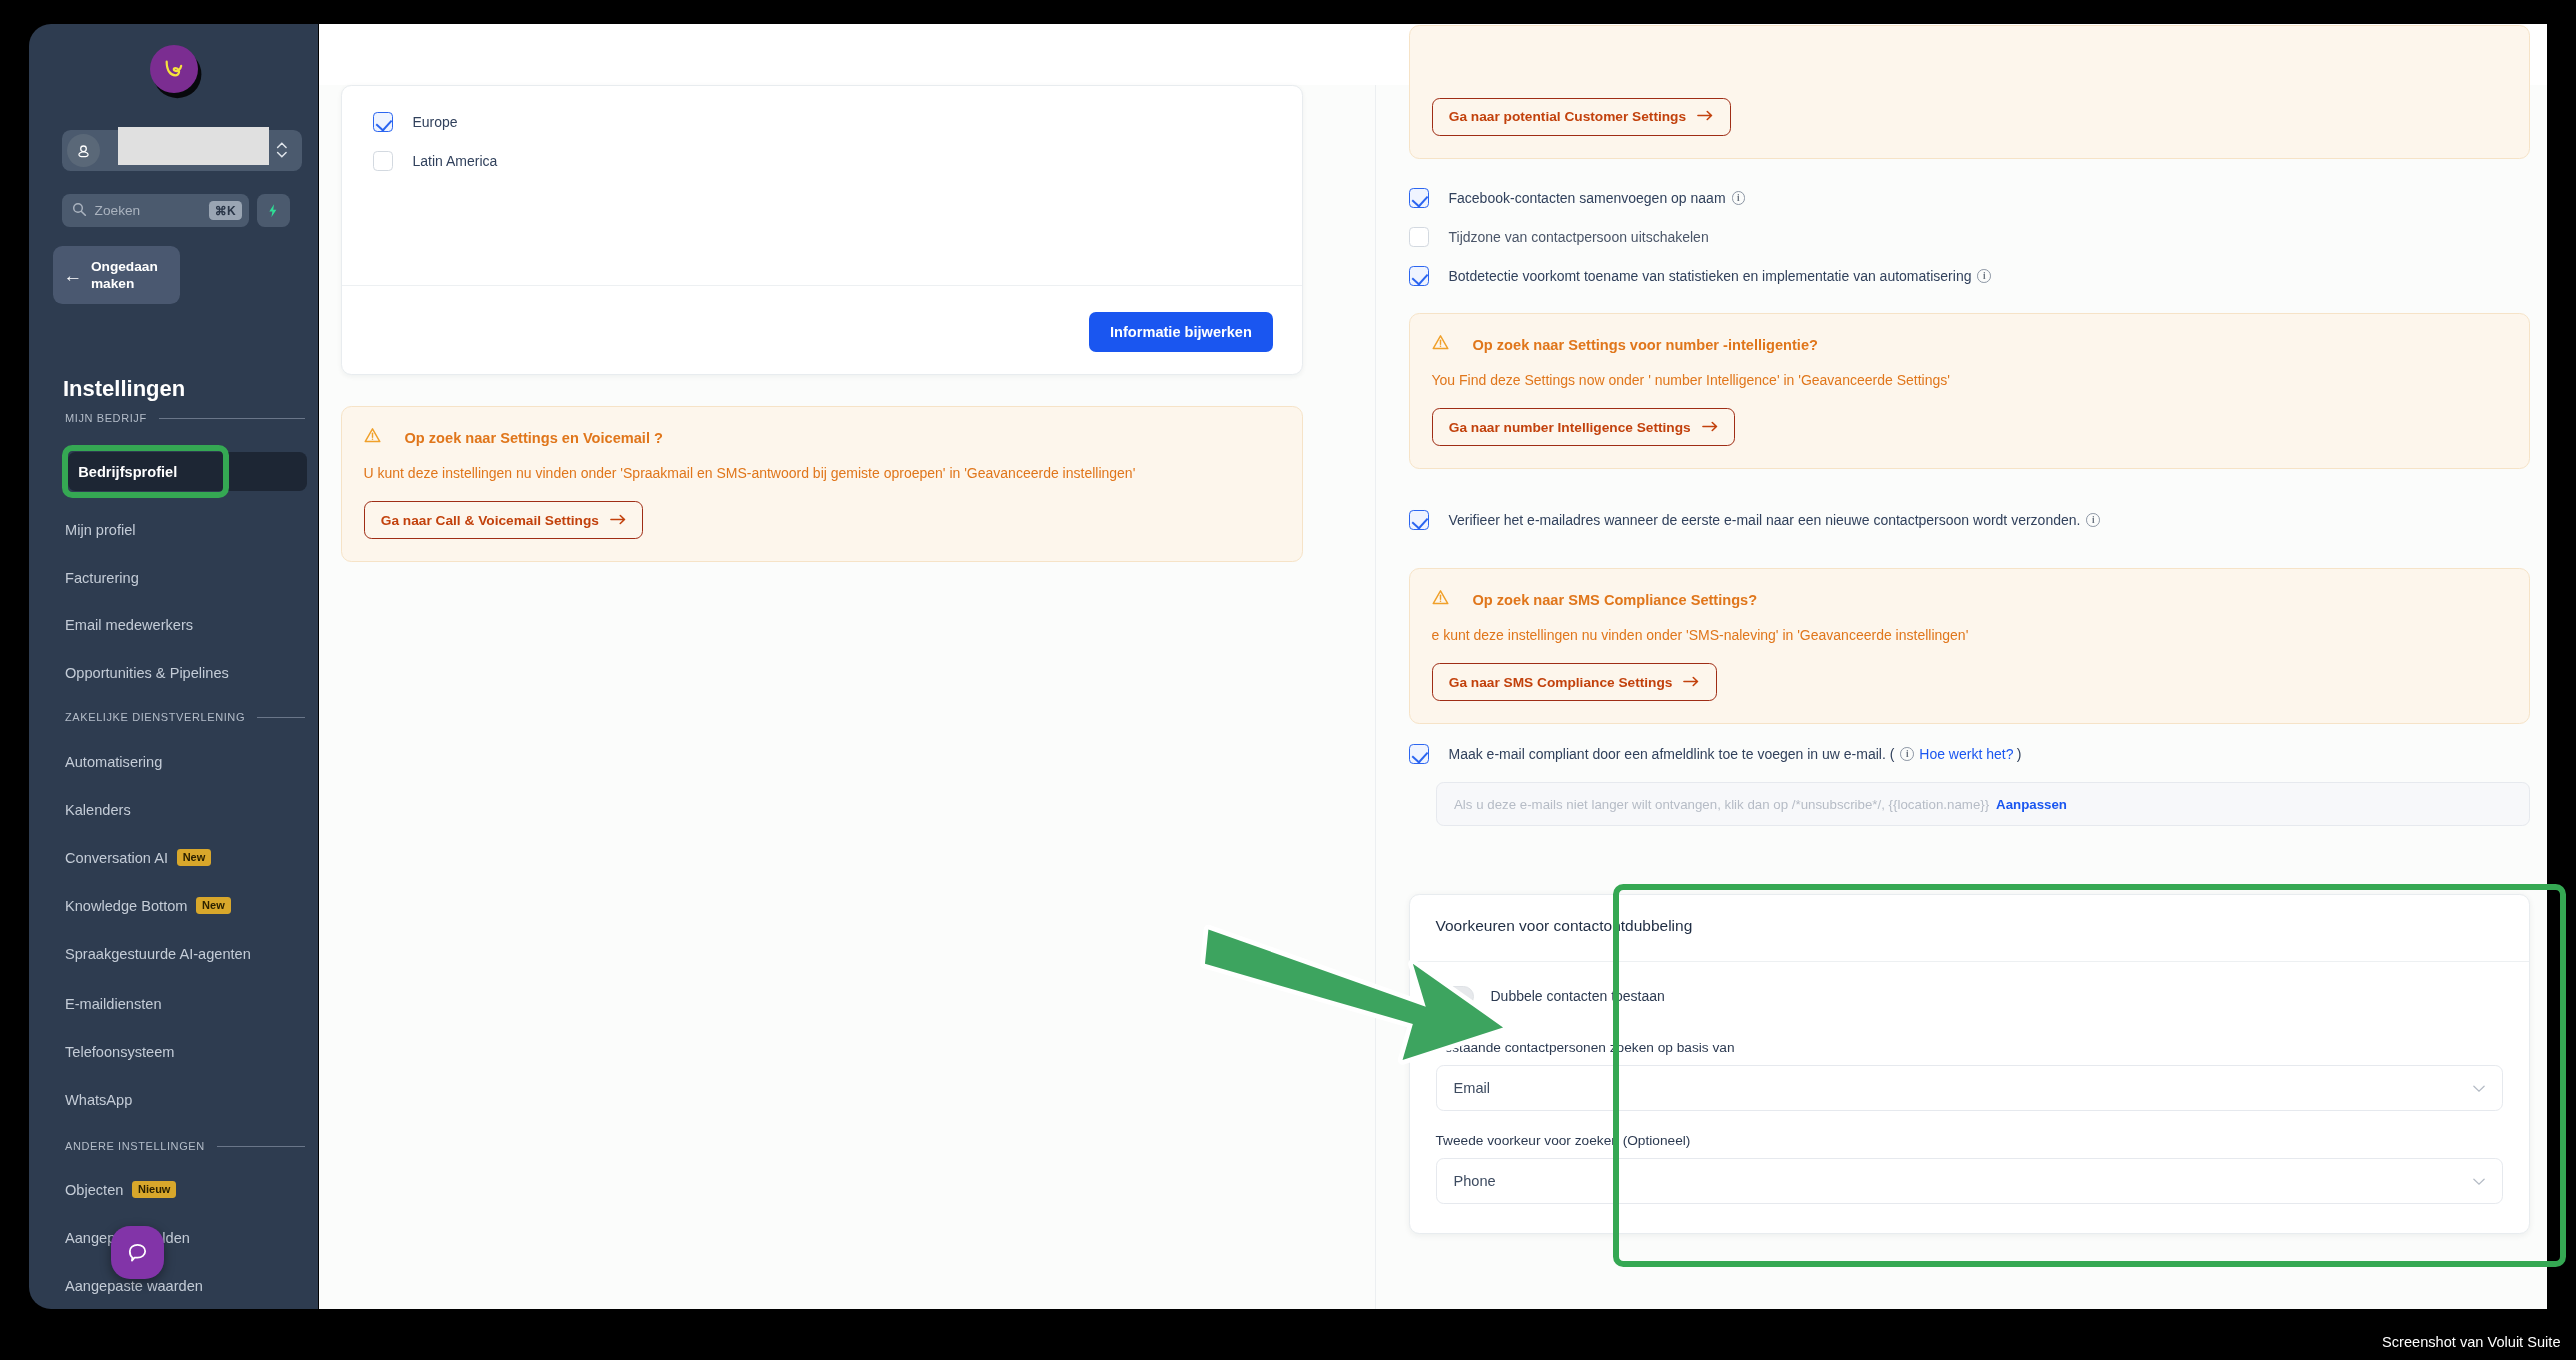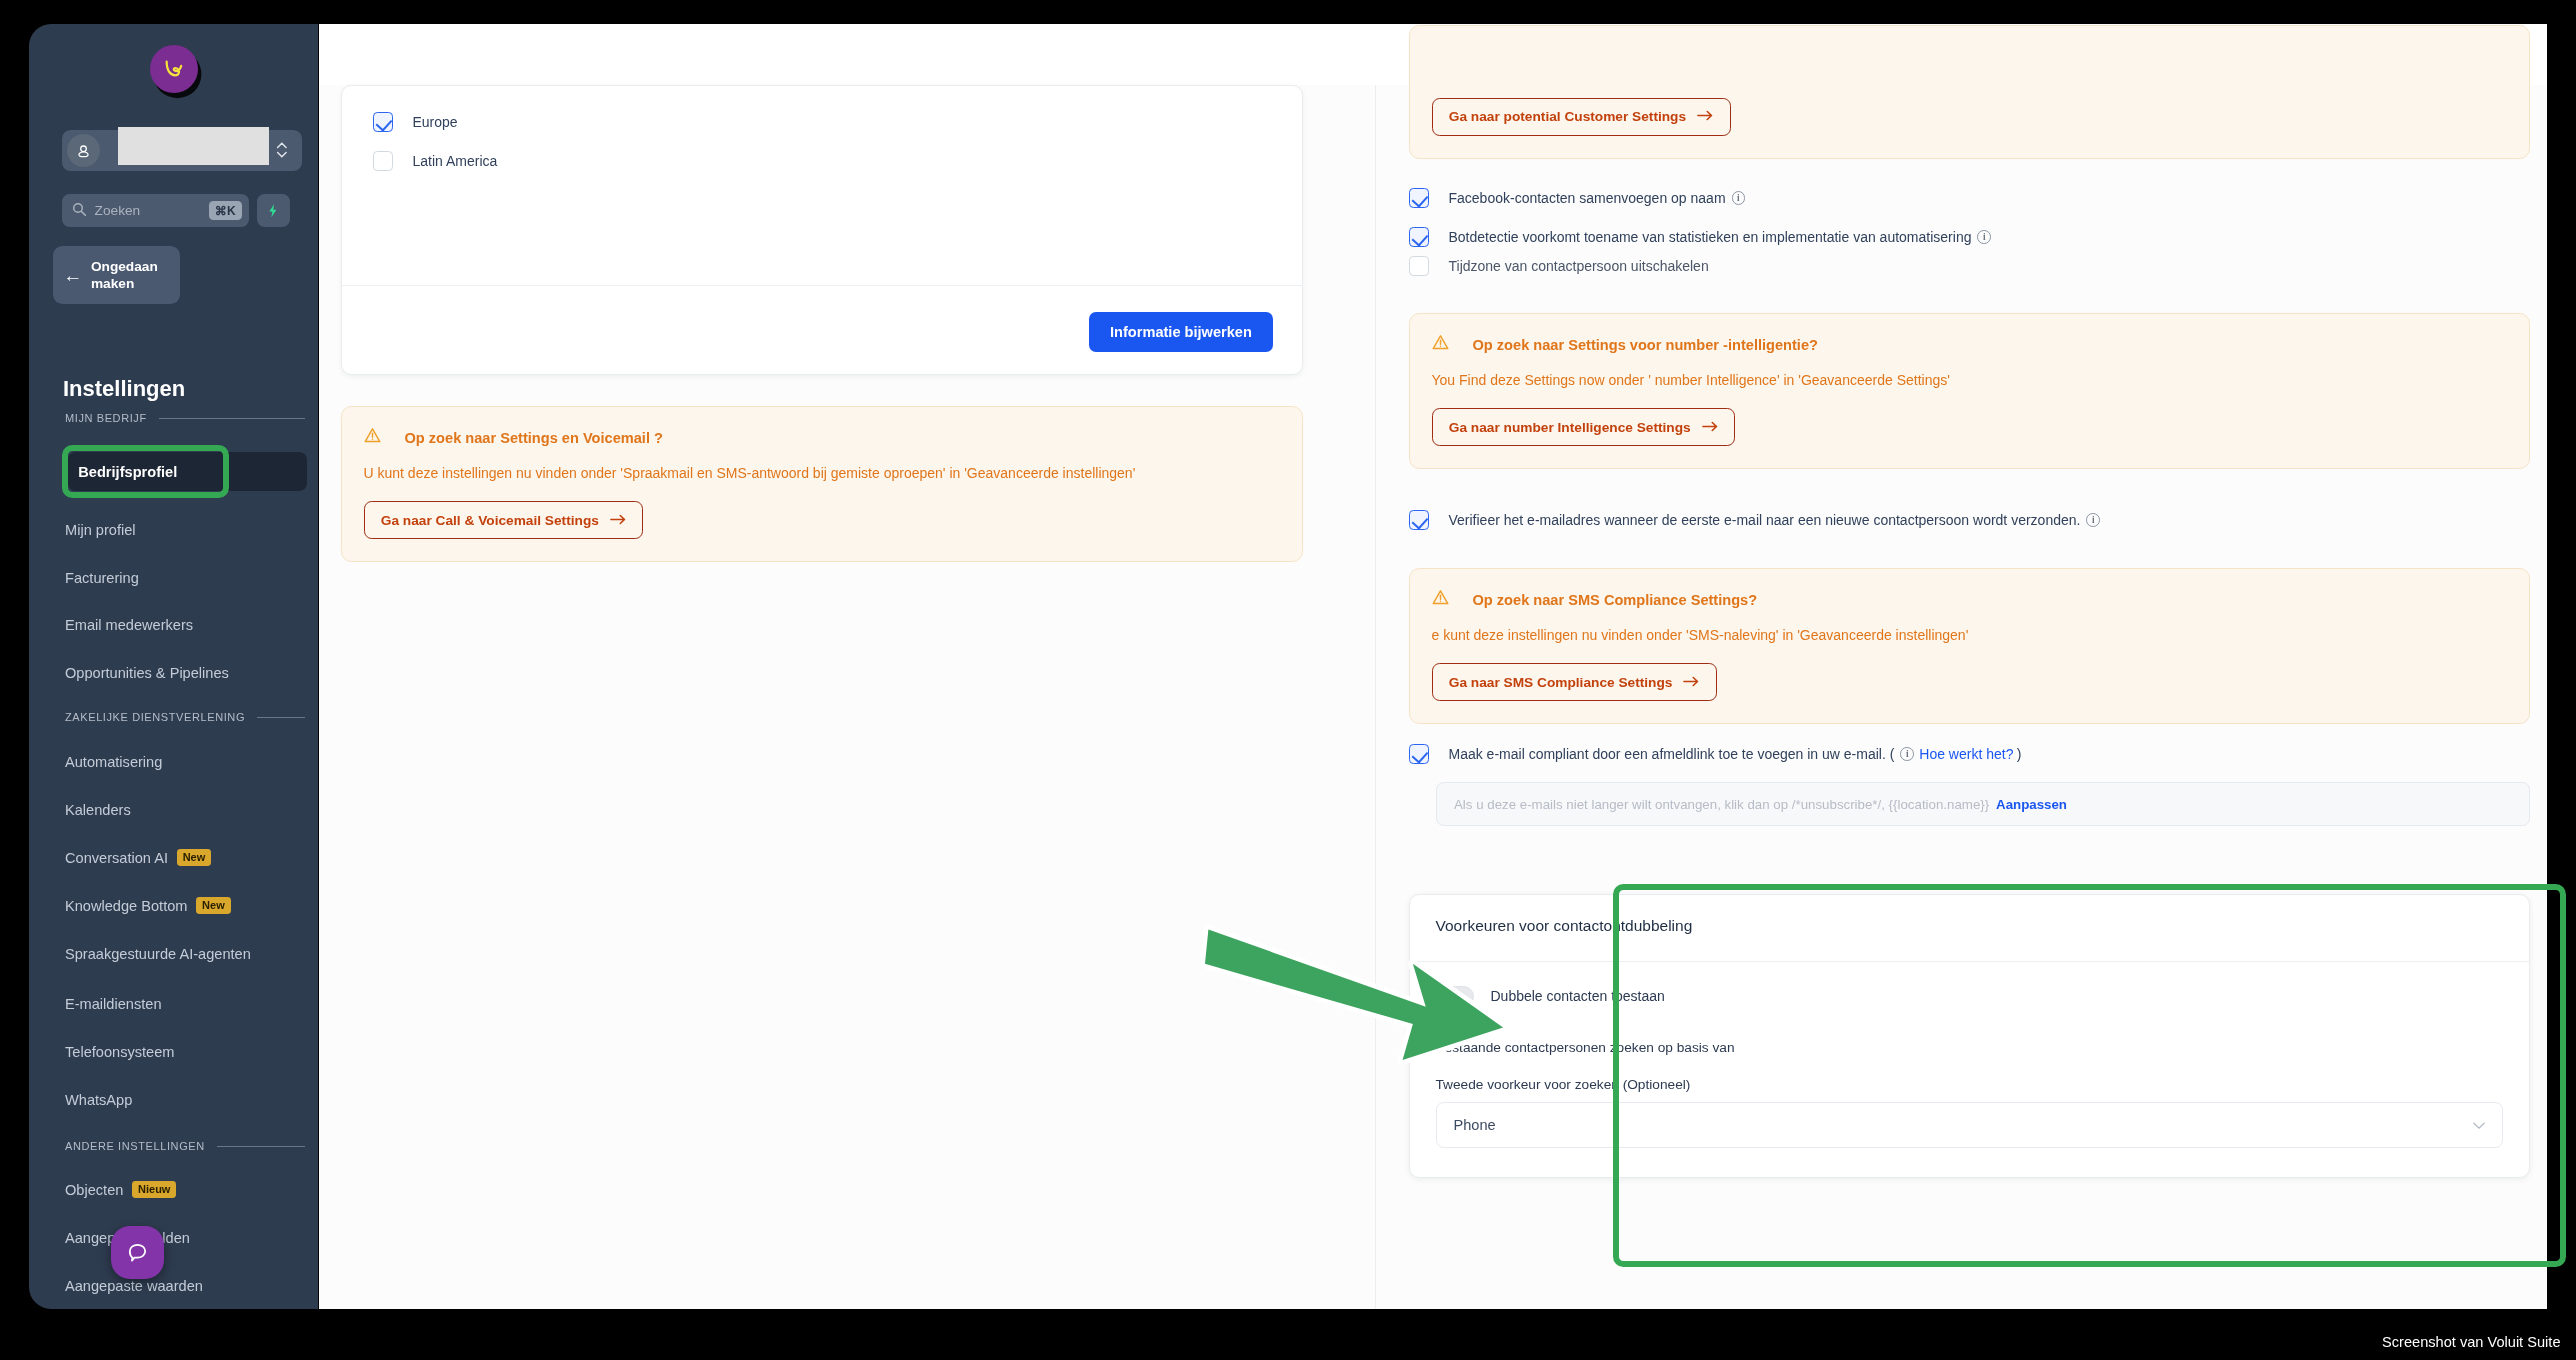--- a/index.html
+++ b/index.html
@@ -401,27 +401,27 @@
             </svg>
           </span>
         </button>
       </div>
 
       <div style="position:absolute; left:21.5px; top:103px; width:1121px;">
         <div class="chk-row">
           <span class="cb on"></span>
           <span class="chk-lbl"><span>Facebook-contacten samenvoegen op naam</span><span class="info-i">i</span></span>
         </div>
+        <div class="chk-row">
+          <span class="cb"></span>
+          <span class="chk-lbl dim">Tijdzone van contactpersoon uitschakelen</span>
+        </div>
         <div class="chk-row" style="margin-bottom:8.6px;">
           <span class="cb on"></span>
           <span class="chk-lbl"><span>Botdetectie voorkomt toename van statistieken en implementatie van automatisering</span><span class="info-i">i</span></span>
-        </div>
-        <div class="chk-row">
-          <span class="cb"></span>
-          <span class="chk-lbl dim">Tijdzone van contactpersoon uitschakelen</span>
         </div>
       </div>
 
       <div class="alert" style="position:absolute; left:21.5px; top:228px; width:1121px;">
         <div class="alert-head">
           <span class="warn-tri">
             <svg width="17" height="16.3" viewBox="0 0 20 19" aria-hidden="true">
               <path d="M10 2 L18.6 17 L1.4 17 Z" fill="none" stroke="#f0a02a" stroke-width="1.7" stroke-linejoin="round"></path>
               <path d="M10 7.2 L10 12" stroke="#f0a02a" stroke-width="1.7" stroke-linecap="round"></path>
               <circle cx="10" cy="14.4" r="0.95" fill="#f0a02a"></circle>
@@ -482,20 +482,28 @@
       <div class="dedup-card">
         <div class="dedup-head">Voorkeuren voor contactontdubbeling</div>
         <div class="dedup-body">
           <div class="toggle-row">
             <span class="toggle"></span>
             <span style="font-size:14px; color:#2c3a51;">Dubbele contacten toestaan</span>
           </div>
 
           <div class="fld">
             <div class="fld-lbl">Bestaande contactpersonen zoeken op basis van</div>
+            <div class="select">
+              <span>Email</span>
+              <span class="chev">
+                <svg width="12" height="7.7" viewBox="0 0 14 9" aria-hidden="true">
+                  <path d="M1 1.5 L7 7.2 L13 1.5" fill="none" stroke="#b4bbc5" stroke-width="1.5" stroke-linecap="round"></path>
+                </svg>
+              </span>
+            </div>
           </div>
 
           <div class="fld">
             <div class="fld-lbl">Tweede voorkeur voor zoeken (Optioneel)</div>
             <div class="select">
               <span>Phone</span>
               <span class="chev">
                 <svg width="12" height="7.7" viewBox="0 0 14 9" aria-hidden="true">
                   <path d="M1 1.5 L7 7.2 L13 1.5" fill="none" stroke="#b4bbc5" stroke-width="1.5" stroke-linecap="round"></path>
                 </svg>

